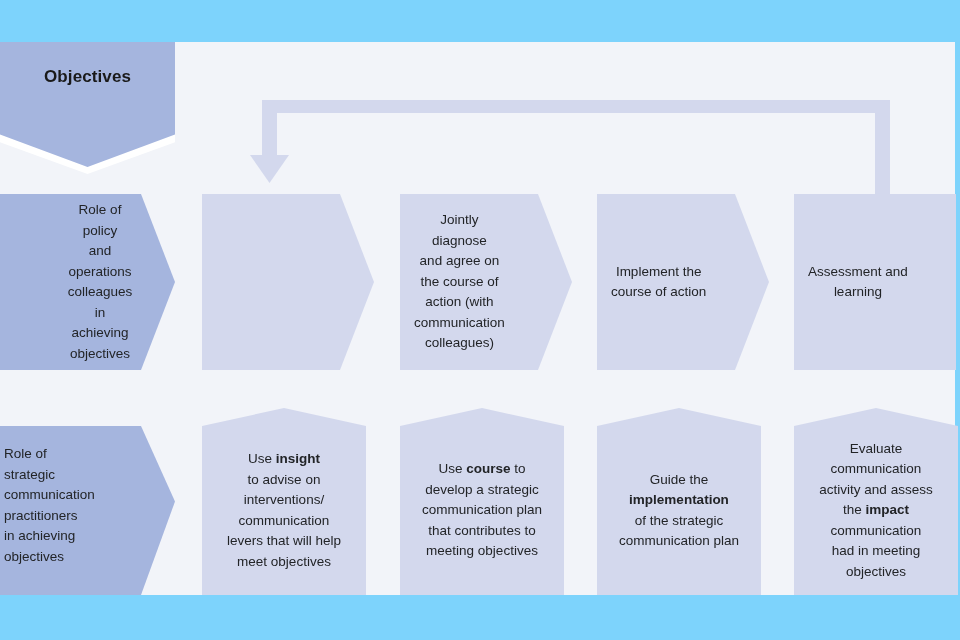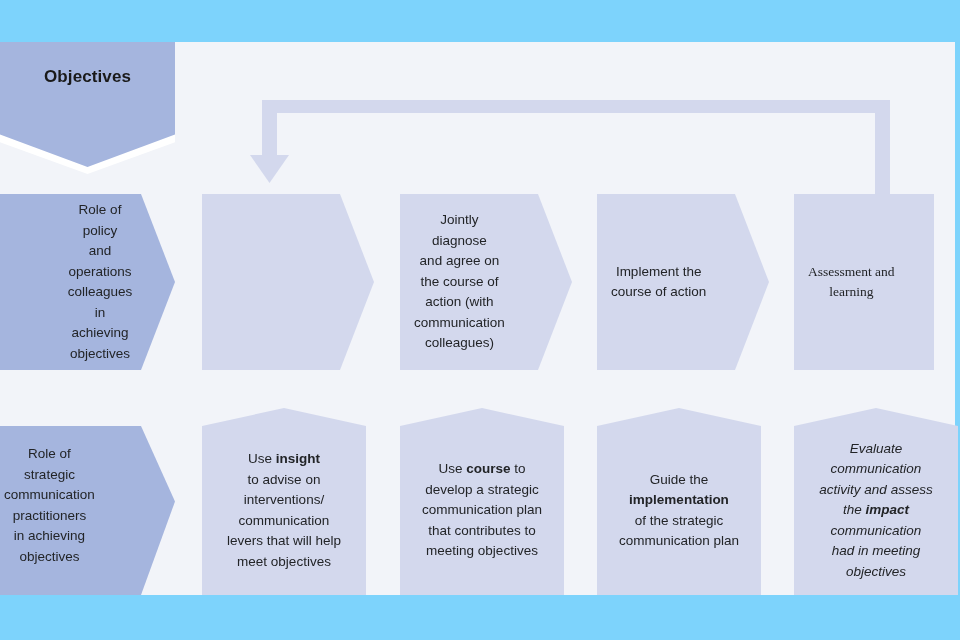--- a/index.html
+++ b/index.html
@@ -157,21 +157,21 @@
     display: flex;
     align-items: center;
     justify-content: center;
     text-align: center;
     font-size: 13.5px;
     line-height: 20.5px;
     color: #222427;
   }
   .cell2.leftal .txt2 {
     justify-content: flex-start;
-    text-align: center;
+    text-align: left;
     left: 14px;
     right: 42px;
     top: 8px;
   }
   .txt2 b, .txt b { font-weight: bold; }
 </style>
 </head>
 <body>
 
 <div id="canvas">
@@ -211,21 +211,21 @@
       </div>
     </div>
 
     <div class="cell" style="left:597px; width:172px;">
       <div class="shape chev light" style="background: rgb(211, 216, 237);"></div>
       <div class="txt" style="color: rgb(34, 36, 39);">
         <span>Implement the<br>course of action</span>
       </div>
     </div>
 
-    <div class="cell plain" style="left:794px; width:140px;font-family:Liberation Serif, serif;">
+    <div class="cell plain" style="left:794px; width:162px;">
       <div class="shape rect light" style="background: rgb(211, 216, 237);"></div>
       <div class="txt" style="color: rgb(34, 36, 39);">
         <span>Assessment and<br>learning</span>
       </div>
     </div>
 
   </div>
 
   <div class="row2">
 
@@ -250,21 +250,21 @@
       </div>
     </div>
 
     <div class="cell2" style="left:597px; width:164px;">
       <div class="shape2 pent light" style="background: rgb(211, 216, 237);"></div>
       <div class="txt2" style="color: rgb(34, 36, 39);">
         <span>Guide the<br><b>implementation</b><br>of the strategic<br>communication plan</span>
       </div>
     </div>
 
-    <div class="cell2" style="left:794px; width:164px;font-style:italic;">
+    <div class="cell2" style="left:794px; width:164px;">
       <div class="shape2 pent light" style="background: rgb(211, 216, 237);"></div>
       <div class="txt2" style="color: rgb(34, 36, 39);">
         <span>Evaluate<br>communication<br>activity and assess<br>the <b>impact</b><br>communication<br>had in meeting<br>objectives</span>
       </div>
     </div>
 
   </div>
 
 </div>
 

